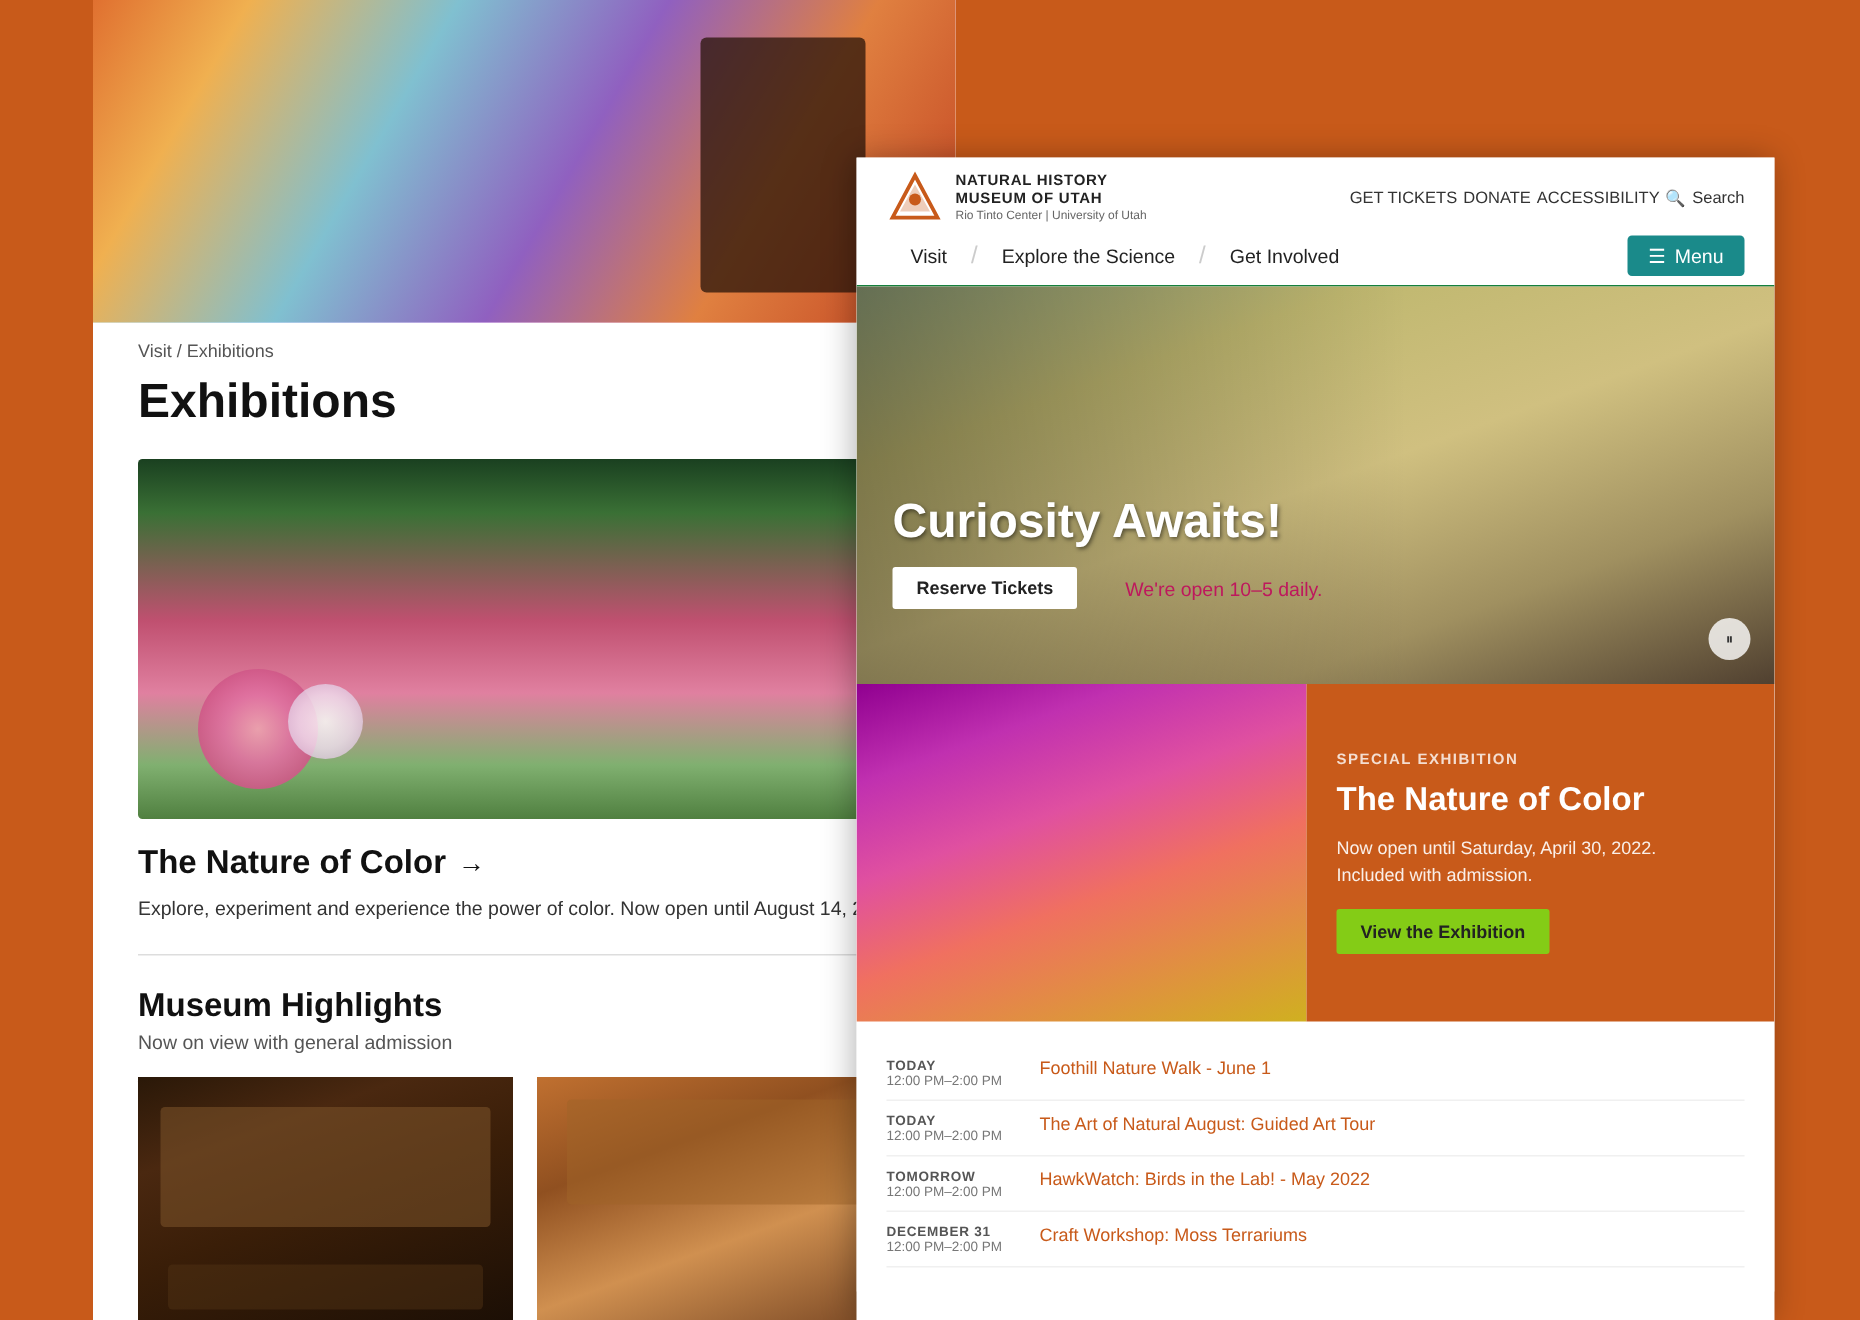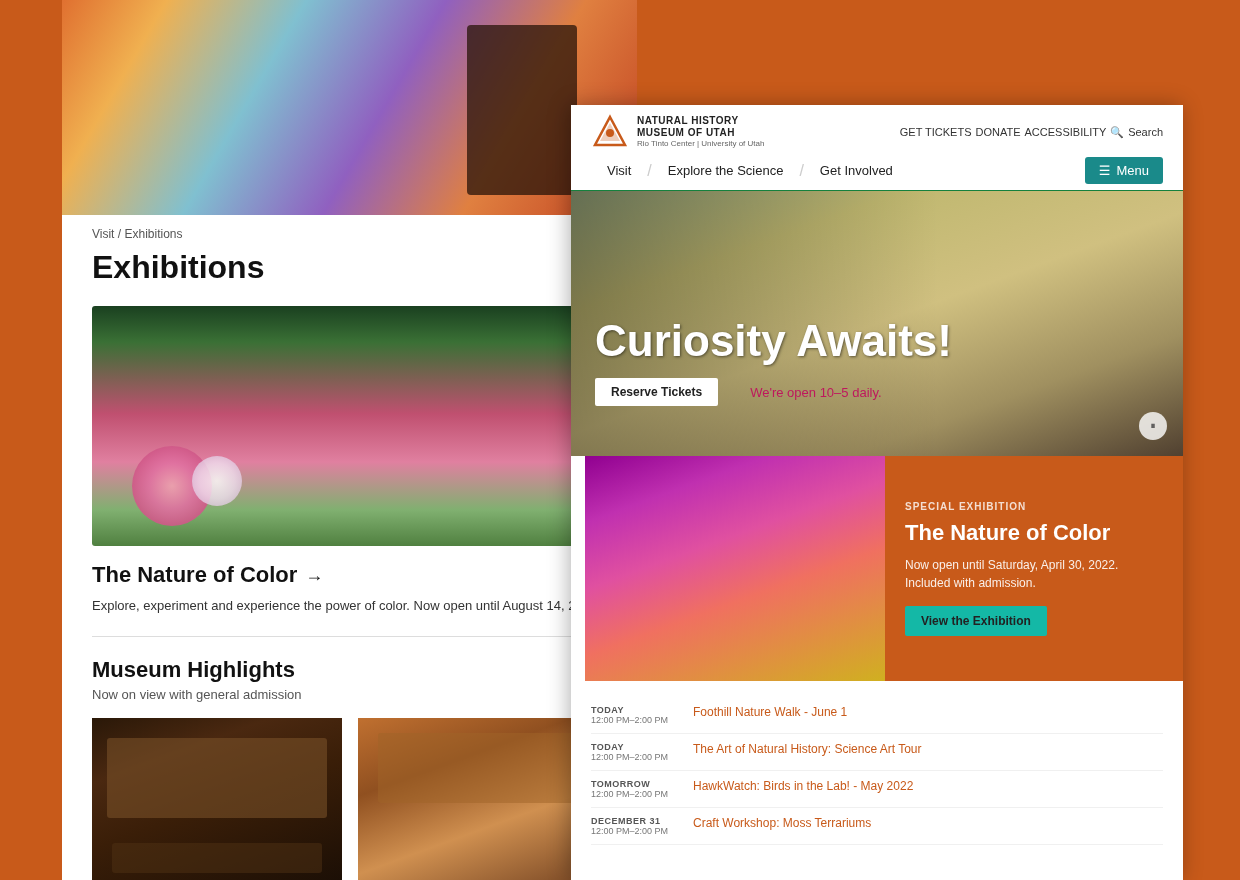--- a/index.html
+++ b/index.html
@@ -247,21 +247,21 @@
       position: absolute;
       inset: 0;
       background: linear-gradient(to right, rgba(0,0,0,0.35) 0%, transparent 60%);
     }
     .hero-content {
       position: absolute;
       bottom: 50px;
       left: 24px;
     }
     .hero-headline {
-      font-size: 44px;
+      font-size: 32px;
       font-weight: bold;
       color: #fff;
       text-shadow: 1px 1px 3px rgba(0,0,0,0.5);
       margin-bottom: 12px;
     }
     .hero-cta-row {
       display: flex;
       align-items: center;
       gap: 32px;
     }
@@ -293,21 +293,20 @@
       font-size: 10px;
       color: #333;
       cursor: pointer;
     }
 
     
     .special-exhibition {
       display: flex;
       height: 225px;
       background: #fff;
-      padding-left: 14px;
     }
     .special-img {
       width: 300px;
       height: 225px;
       background: linear-gradient(160deg, #a020a0 0%, #d040c0 25%, #e060a0 50%, #f08060 75%, #e0a040 100%);
       flex-shrink: 0;
     }
     .special-info {
       flex: 1;
       background: #c85a1a;
@@ -330,21 +329,21 @@
       line-height: 1.2;
       margin-bottom: 10px;
     }
     .special-desc {
       font-size: 12px;
       color: rgba(255,255,255,0.9);
       line-height: 1.5;
       margin-bottom: 14px;
     }
     .view-btn {
-      background: #14b8a6;
+      background: #84cc16;
       color: #222;
       border: none;
       padding: 8px 16px;
       font-size: 12px;
       font-weight: bold;
       cursor: pointer;
       border-radius: 2px;
       align-self: flex-start;
     }
 
@@ -582,21 +581,21 @@
           <div class="event-time">12:00 PM–2:00 PM</div>
         </div>
         <span class="event-name">Foothill Nature Walk - June 1</span>
       </div>
 
       <div class="event-row">
         <div class="event-time-col">
           <div class="event-day">TODAY</div>
           <div class="event-time">12:00 PM–2:00 PM</div>
         </div>
-        <span class="event-name">The Art of Natural History: Science Art Tour</span>
+        <span class="event-name">The Art of Natural August: Guided Art Tour</span>
       </div>
 
       <div class="event-row">
         <div class="event-time-col">
           <div class="event-day">TOMORROW</div>
           <div class="event-time">12:00 PM–2:00 PM</div>
         </div>
         <span class="event-name">HawkWatch: Birds in the Lab! - May 2022</span>
       </div>
 

